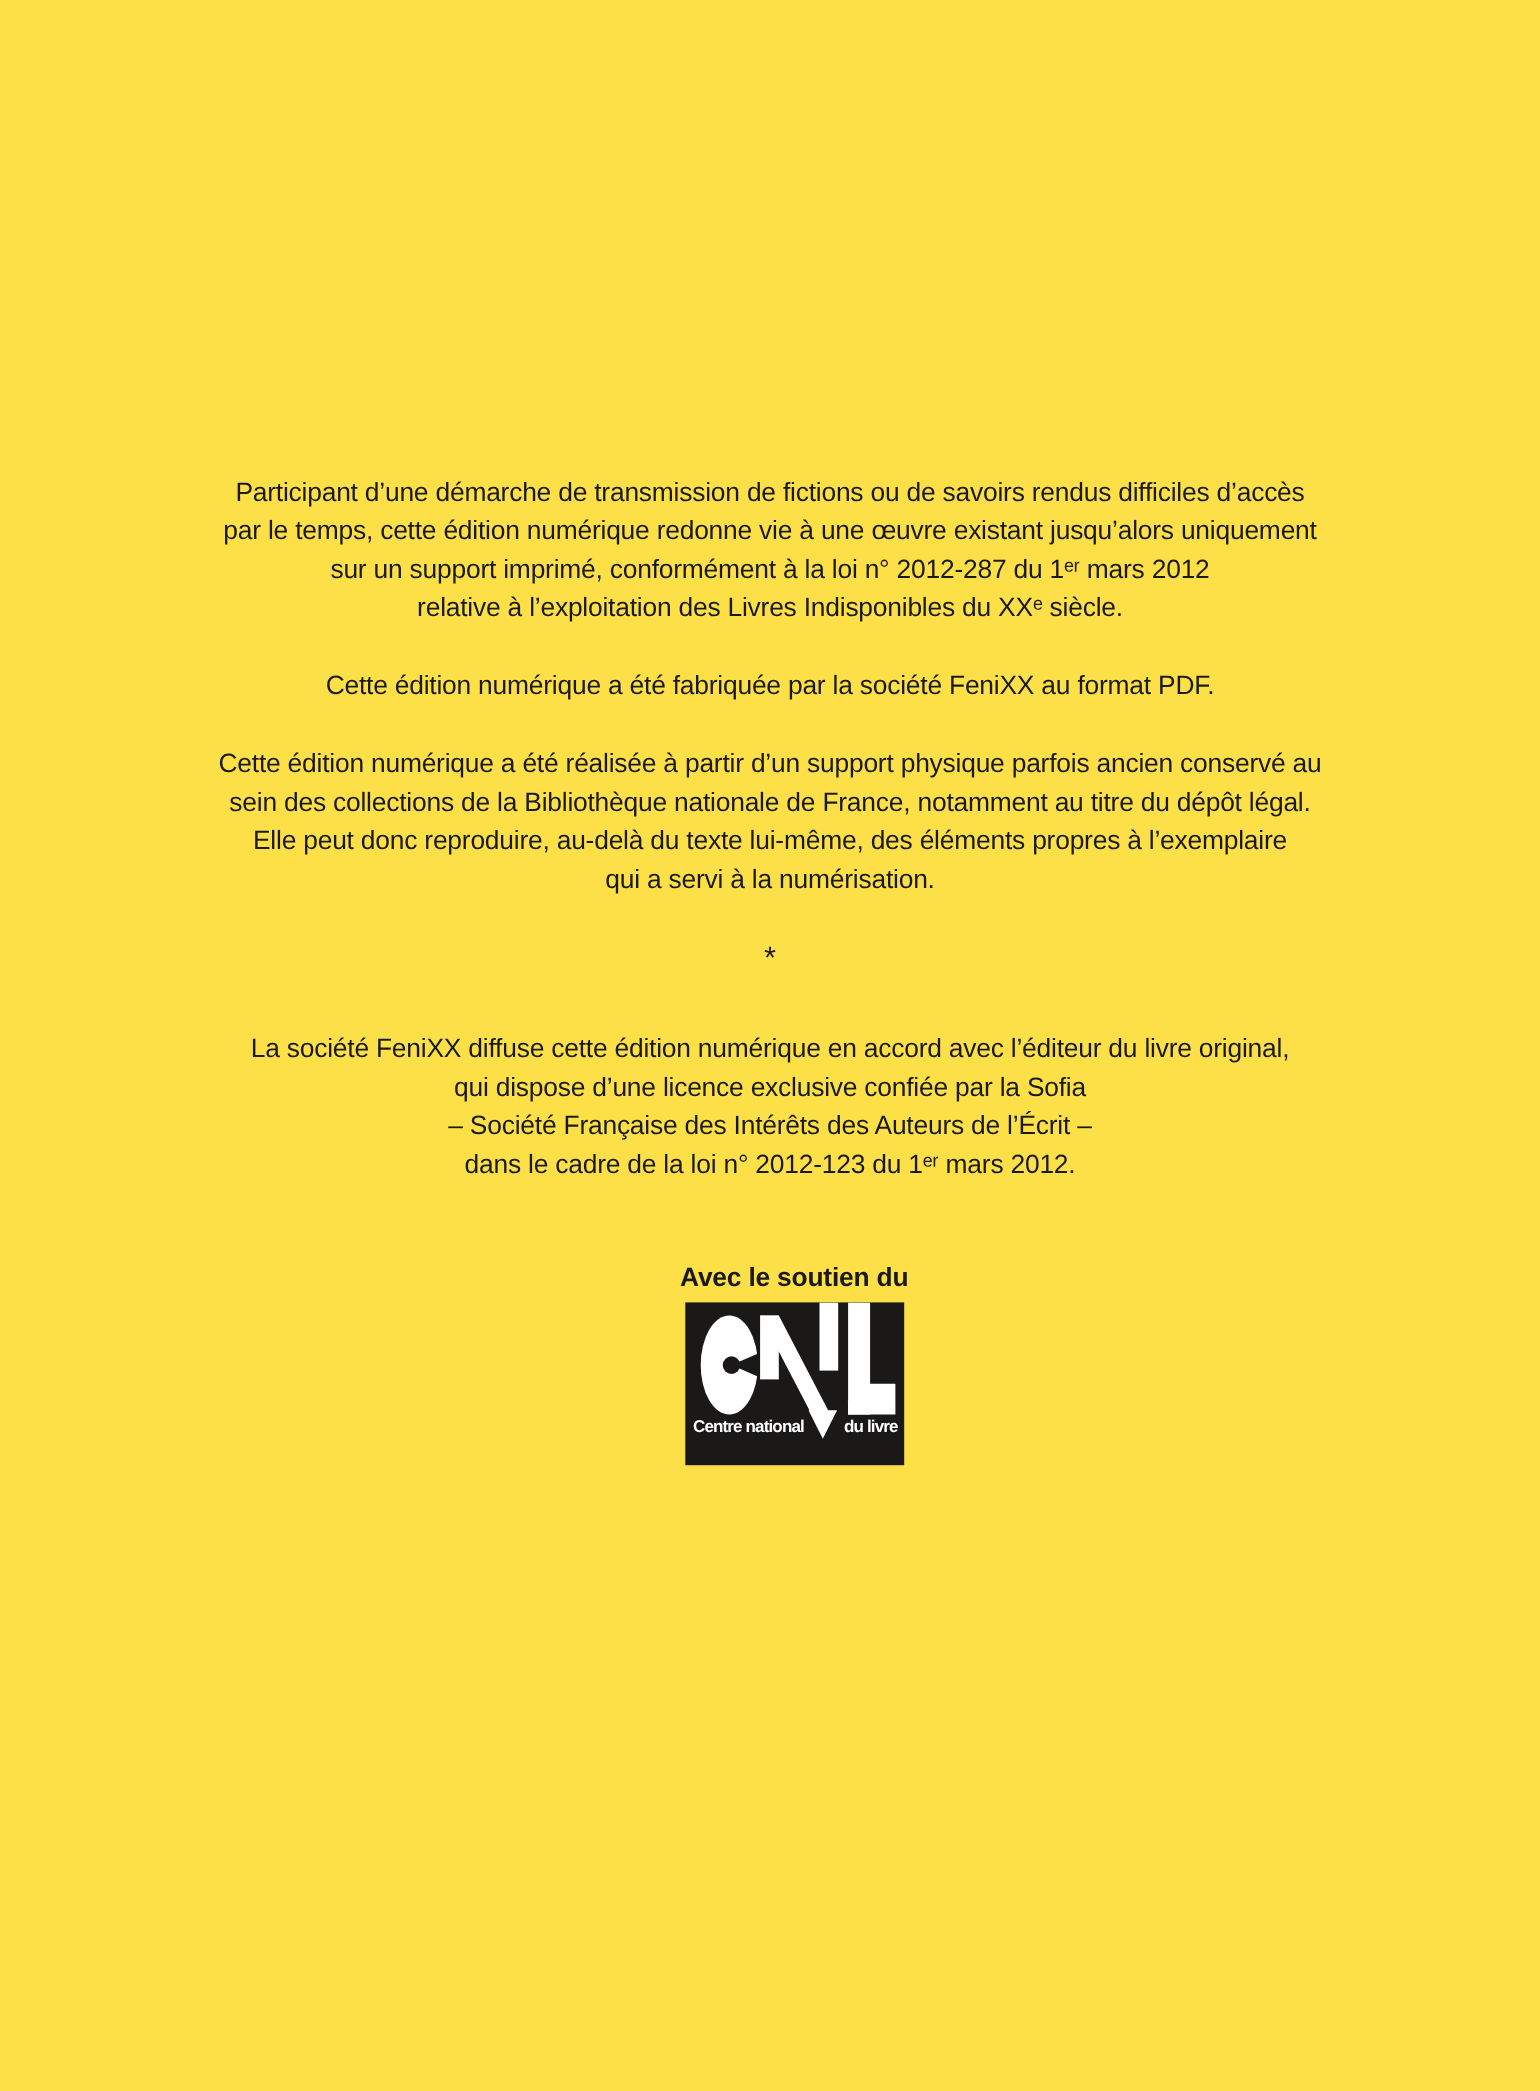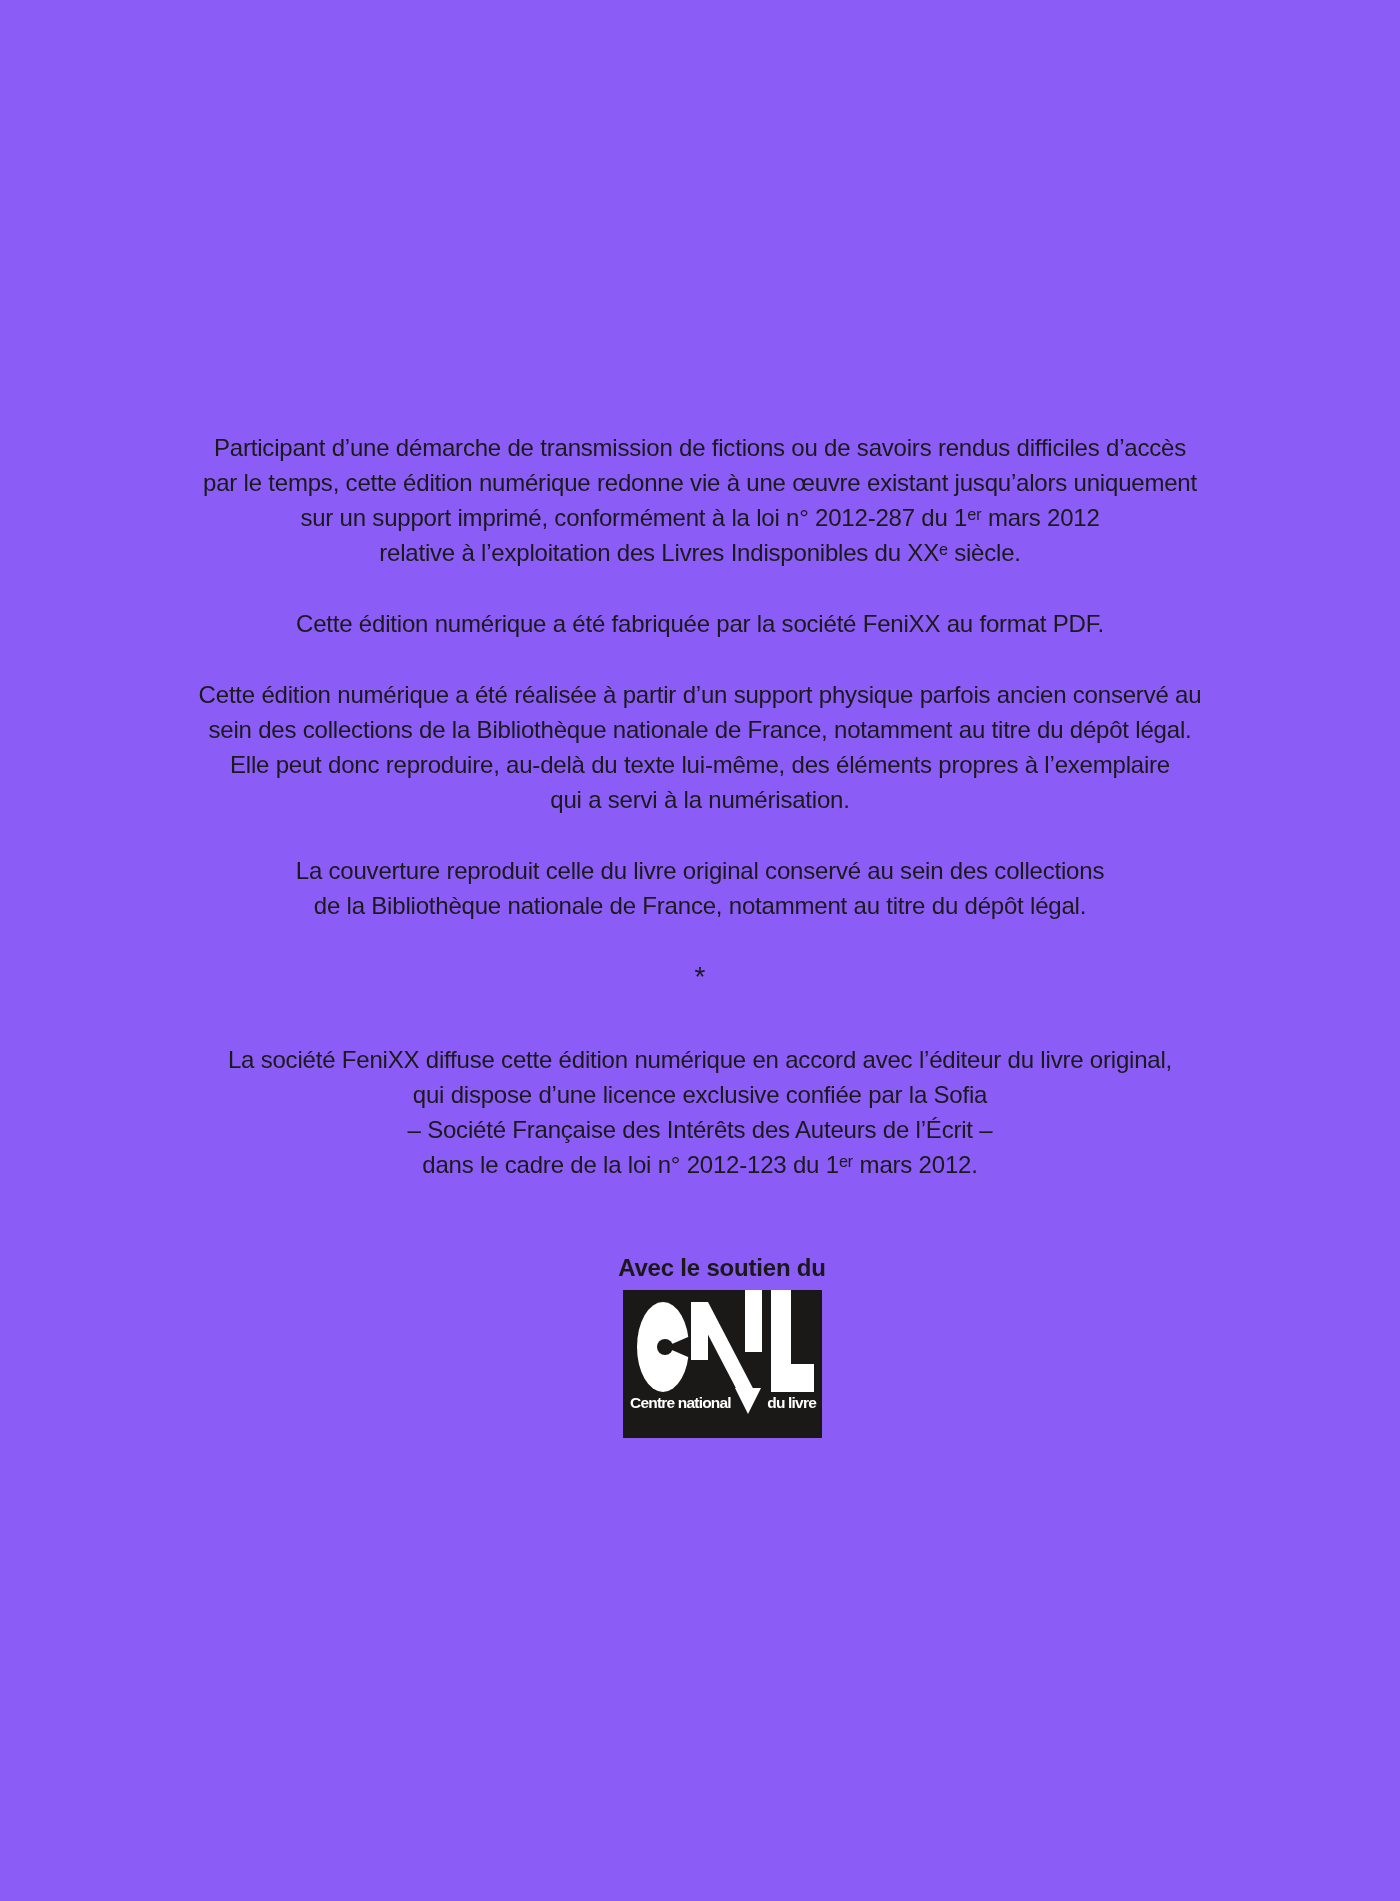--- a/index.html
+++ b/index.html
@@ -5,21 +5,21 @@
   html, body { margin: 0; padding: 0; }
   body {
     width: 1400px; height: 1901px;
     background: #ffffff;
     font-family: "Liberation Sans", "DejaVu Sans", sans-serif;
     color: #1a1a1a;
   }
   .page {
     position: relative;
     width: 1400px; height: 1901px;
-    background: #8b5cf6;
+    background: #fde047;
     overflow: hidden;
   }
   .text-block {
     position: absolute;
     top: 430px; left: 0;
     width: 100%;
     text-align: center;
   }
   p.para {
     margin: 0 0 36px 0;
@@ -75,22 +75,20 @@
   <div class="text-block">
     <p class="para">Participant d’une démarche de transmission de fictions ou de savoirs rendus difficiles d’accès
 par le temps, cette édition numérique redonne vie à une œuvre existant jusqu’alors uniquement
 sur un support imprimé, conformément à la loi n° 2012-287 du 1ᵉʳ mars 2012
 relative à l’exploitation des Livres Indisponibles du XXᵉ siècle.</p>
     <p class="para">Cette édition numérique a été fabriquée par la société FeniXX au format PDF.</p>
     <p class="para">Cette édition numérique a été réalisée à partir d’un support physique parfois ancien conservé au
 sein des collections de la Bibliothèque nationale de France, notamment au titre du dépôt légal.
 Elle peut donc reproduire, au-delà du texte lui-même, des éléments propres à l’exemplaire
 qui a servi à la numérisation.</p>
-    <p class="para">La couverture reproduit celle du livre original conservé au sein des collections
-de la Bibliothèque nationale de France, notamment au titre du dépôt légal.</p>
     <p class="para sep">*</p>
     <p class="para">La société FeniXX diffuse cette édition numérique en accord avec l’éditeur du livre original,
 qui dispose d’une licence exclusive confiée par la Sofia
 – Société Française des Intérêts des Auteurs de l’Écrit –
 dans le cadre de la loi n° 2012-123 du 1ᵉʳ mars 2012.</p>
 
     <div class="logo-block">
       <div class="logo-support">Avec le soutien du</div>
 
       <div class="cnl-box">

